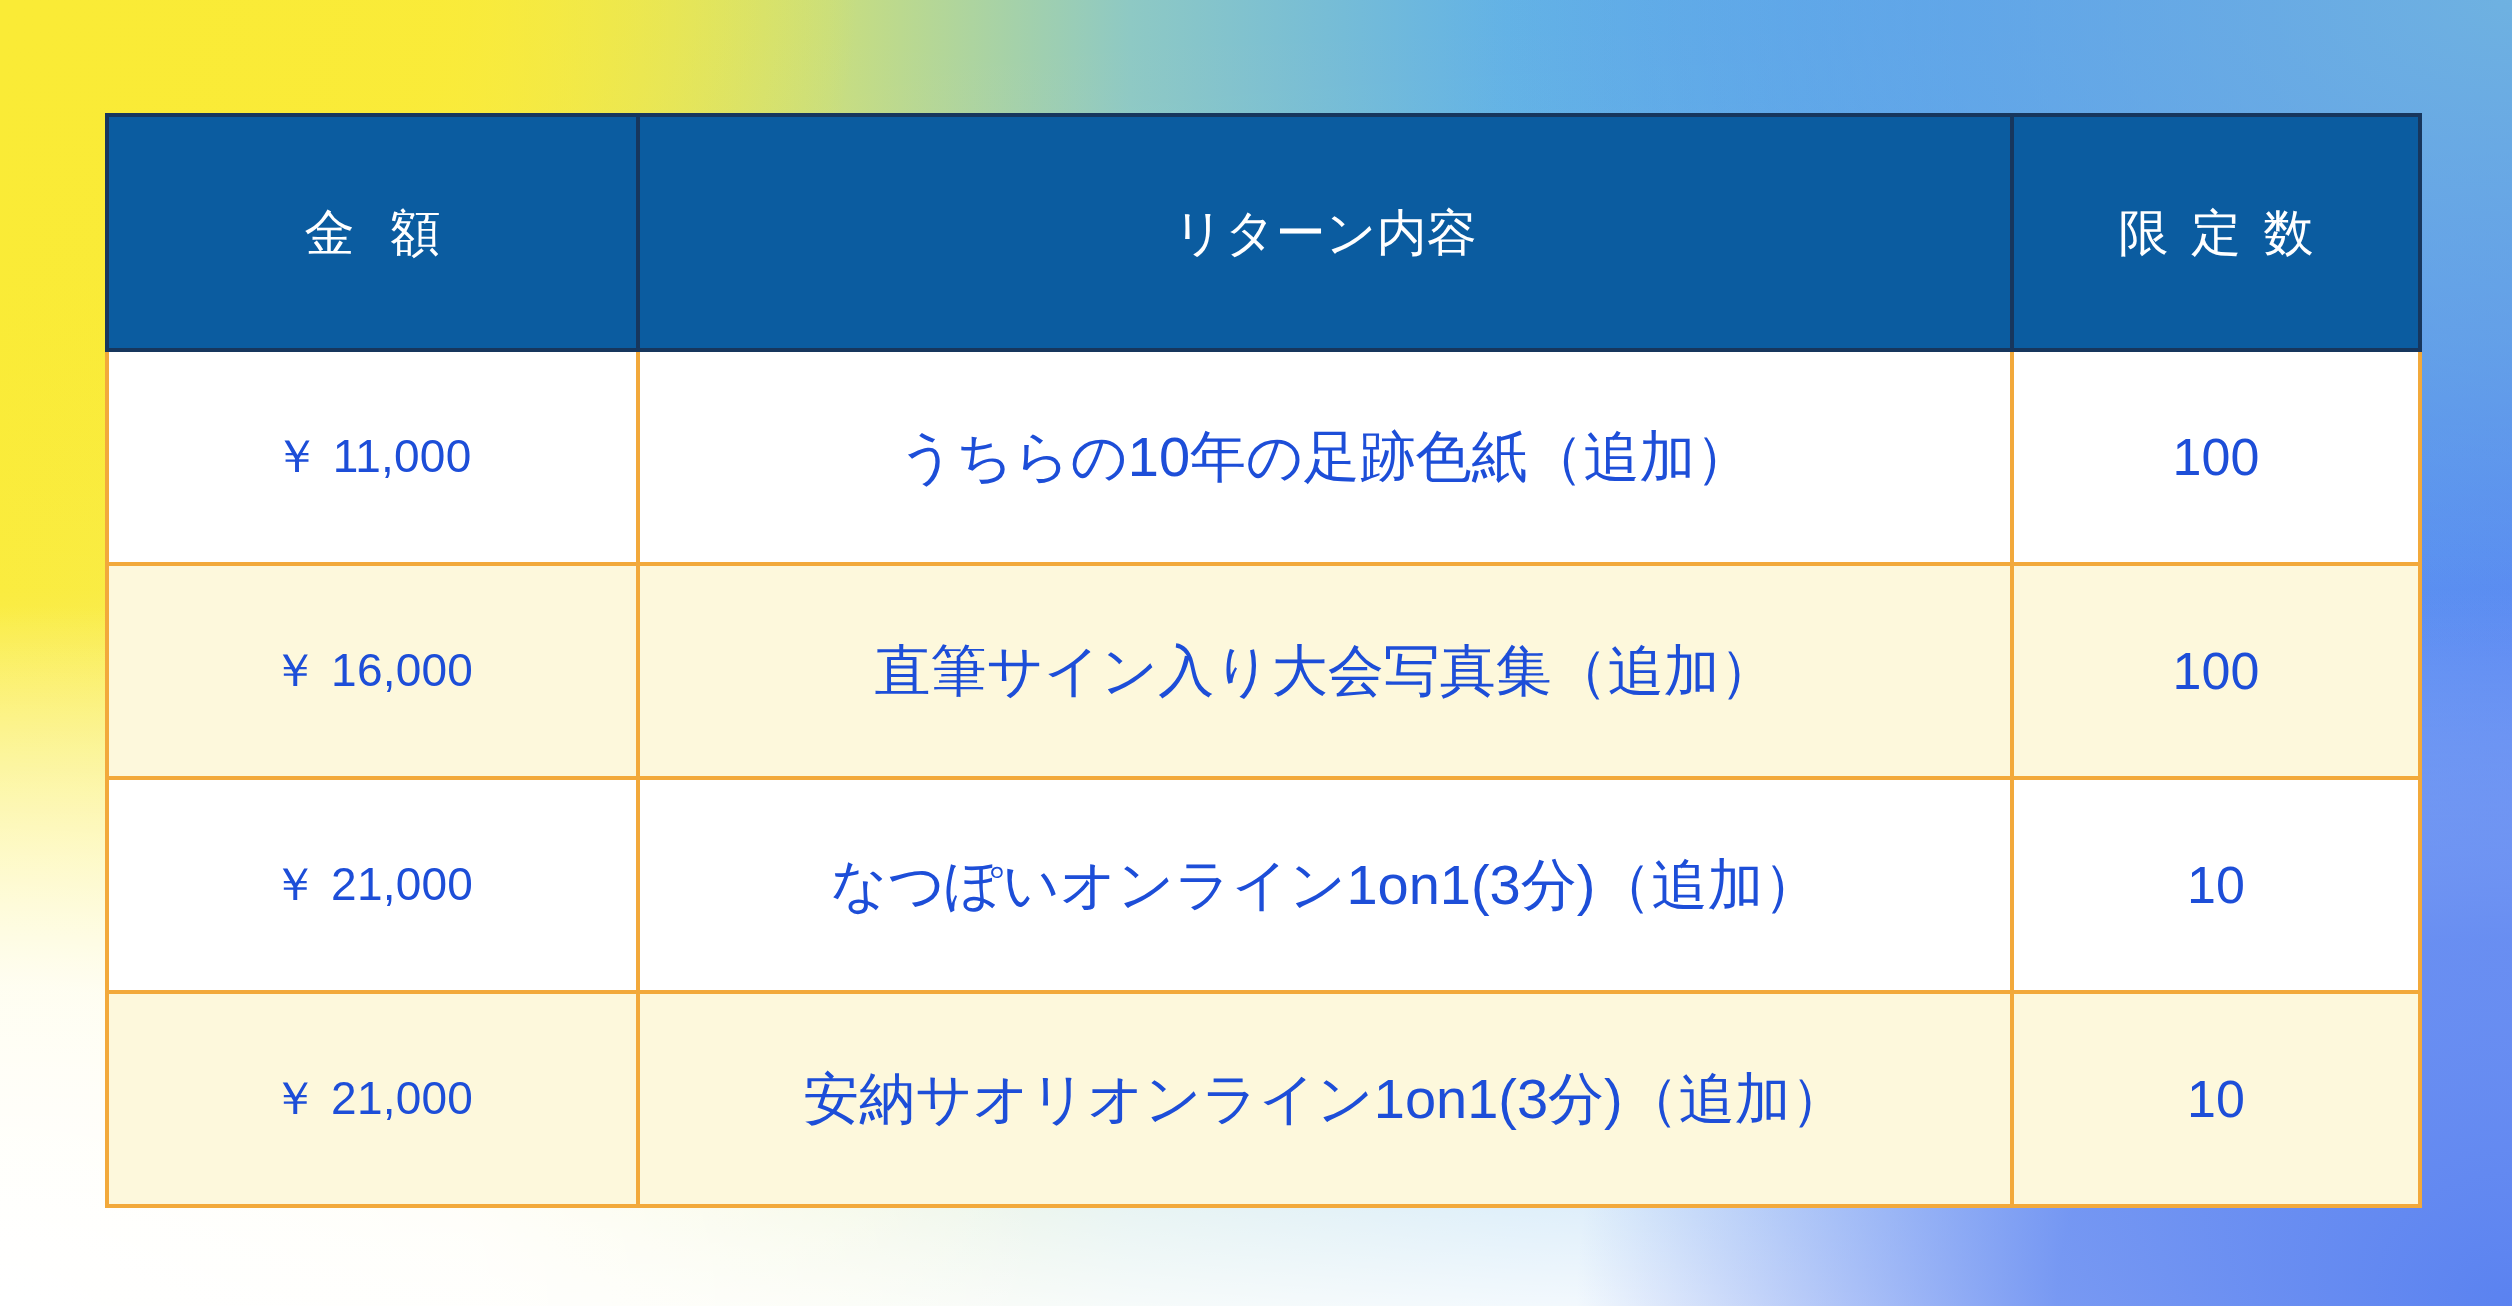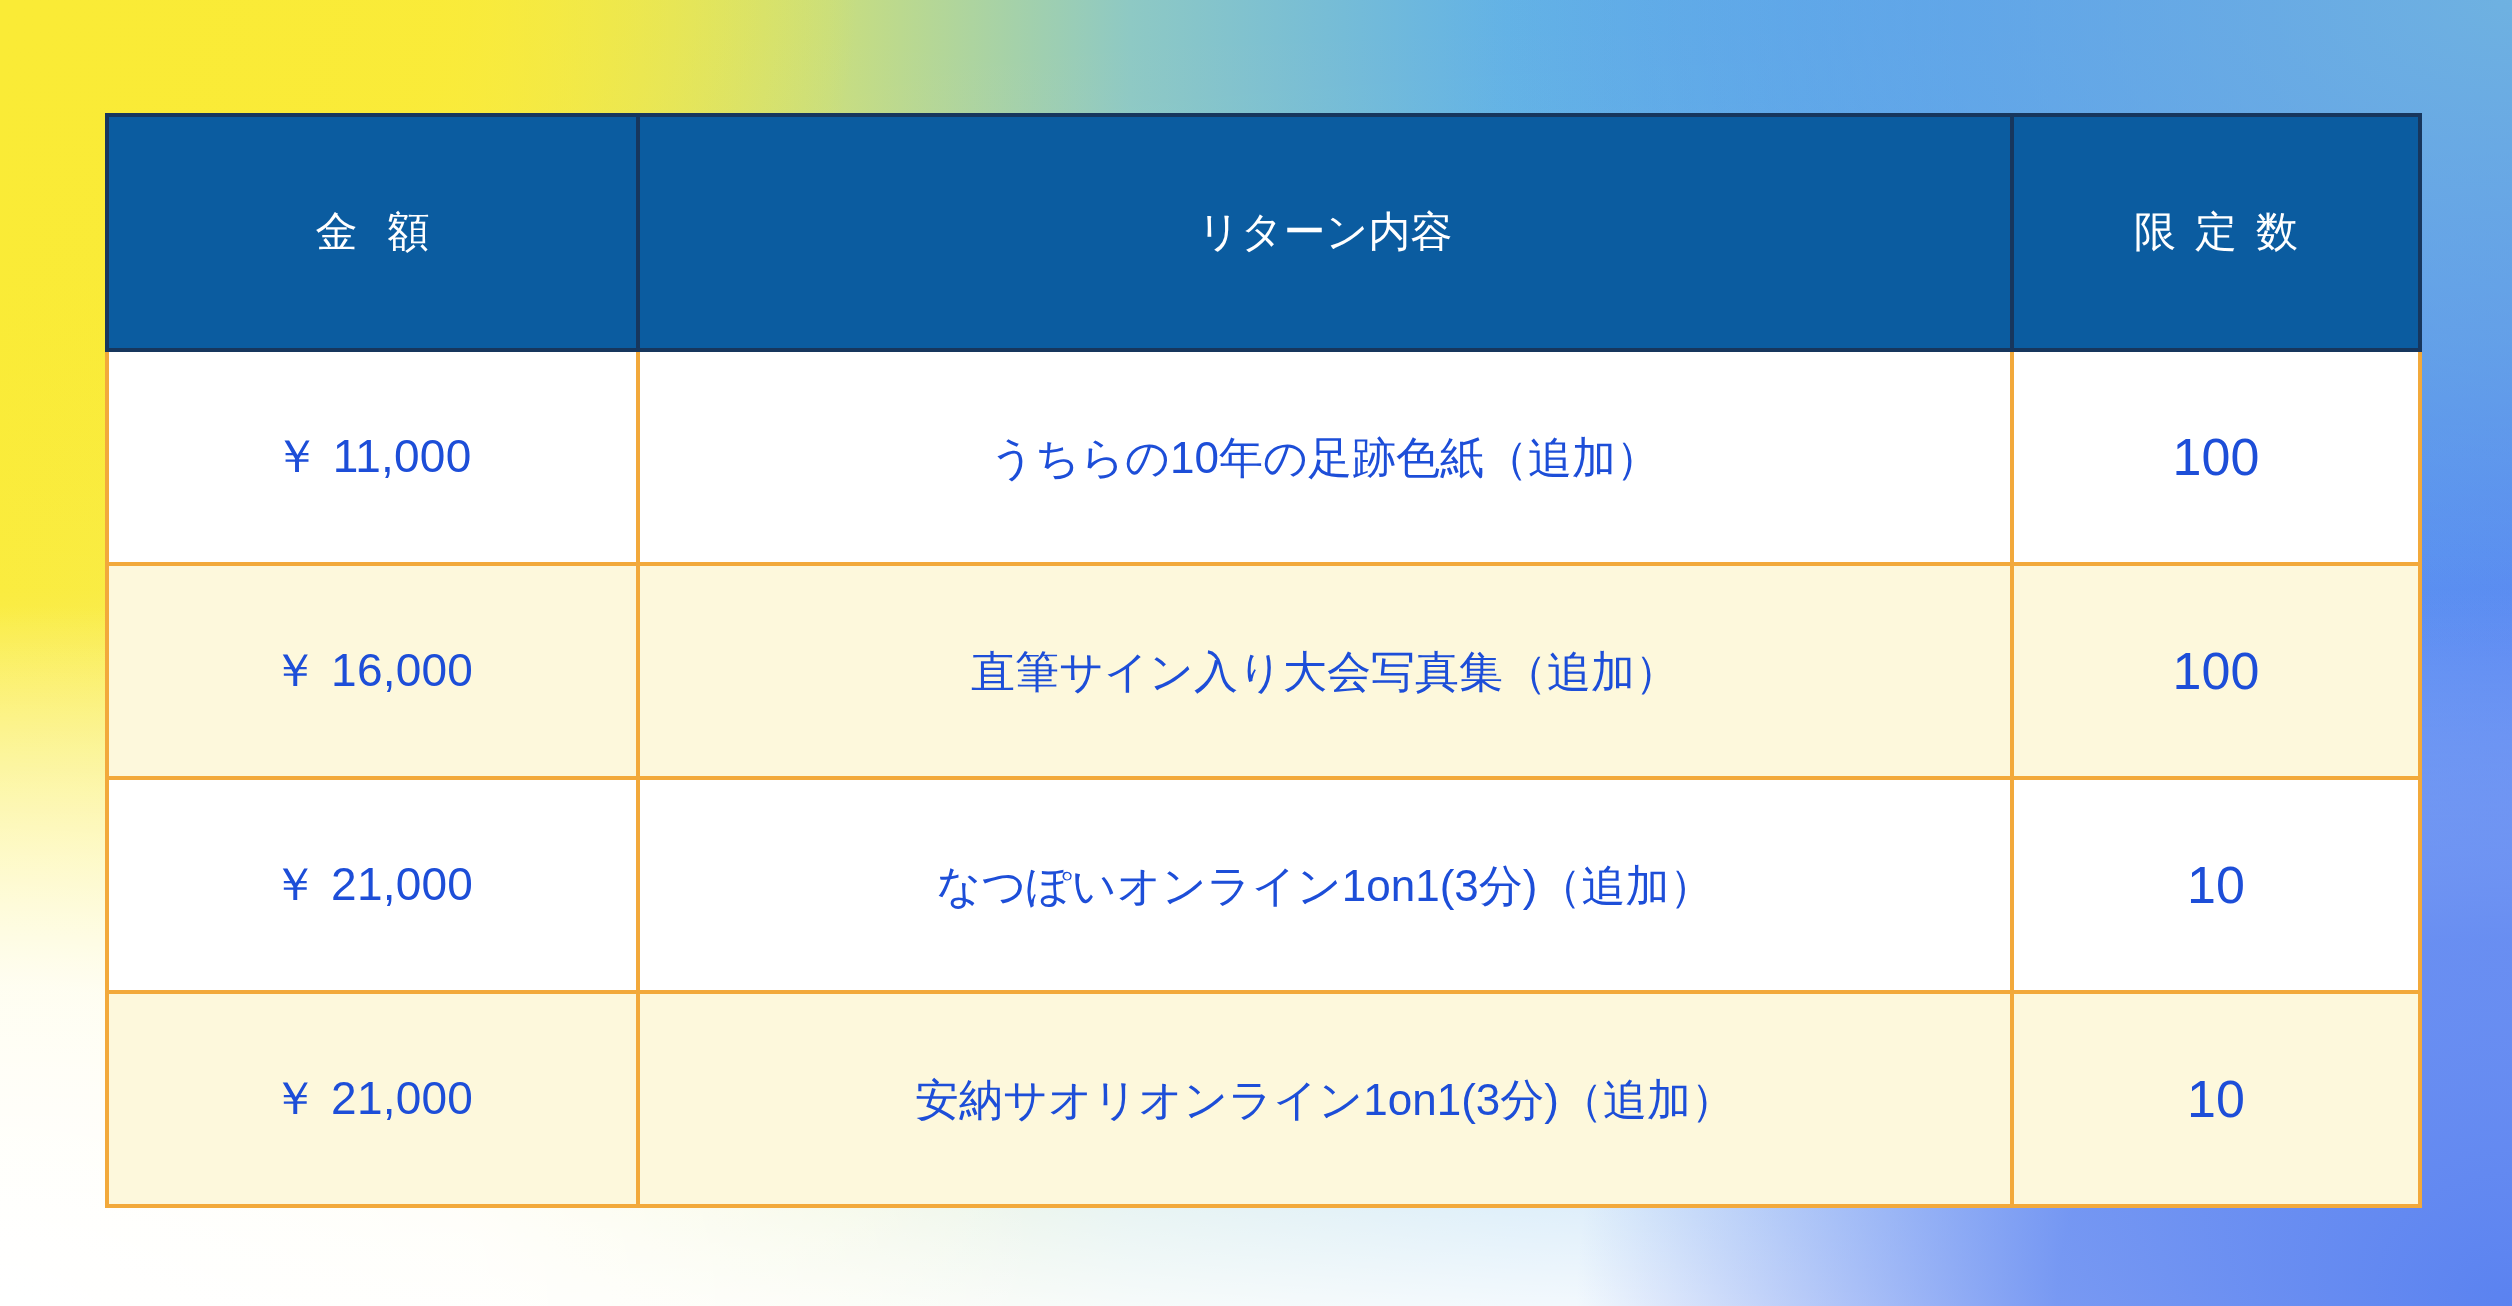--- a/index.html
+++ b/index.html
@@ -94,21 +94,21 @@
 
   thead tr { height: 235px; }
   tbody tr { height: 214px; }
 
   th {
     background: #0B5CA0;
     color: #FFFFFF;
     font-weight: 400;
     text-align: center;
     vertical-align: middle;
-    font-size: 42px;
+    font-size: 50px;
     border: 4px solid #17365D;
     padding: 0;
     line-height: 1.2;
   }
   th.th-amount { letter-spacing: 0.22em; text-indent: 0.22em; }
   th.th-limit  { letter-spacing: 0.10em; text-indent: 0.10em; font-family: Liberation Serif, serif; }
 
   td {
     background: #FFFFFF;
     color: #1d4ed8;
@@ -117,21 +117,21 @@
     font-size: 46px;
     border: 4px solid #F2A93B;
     padding: 0;
     line-height: 1.25;
     white-space: nowrap;
   }
 
   tbody tr.alt td { background: #FDF8DC; }
 
   td.cell-amount  { font-size: 46px; letter-spacing: 0.005em; }
-  td.cell-content { font-size: 44px; }
+  td.cell-content { font-size: 56px; }
   td.cell-limit   { font-size: 52px; }
 
   
   td.cell-limit   { vertical-align: middle; }
 </style>
 </head>
 <body>
 
 <div id="bg">
   <div id="bg-tr"></div>

